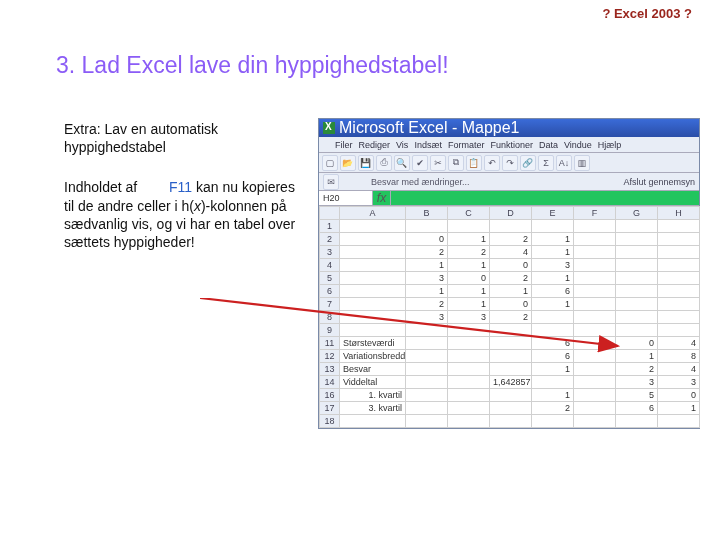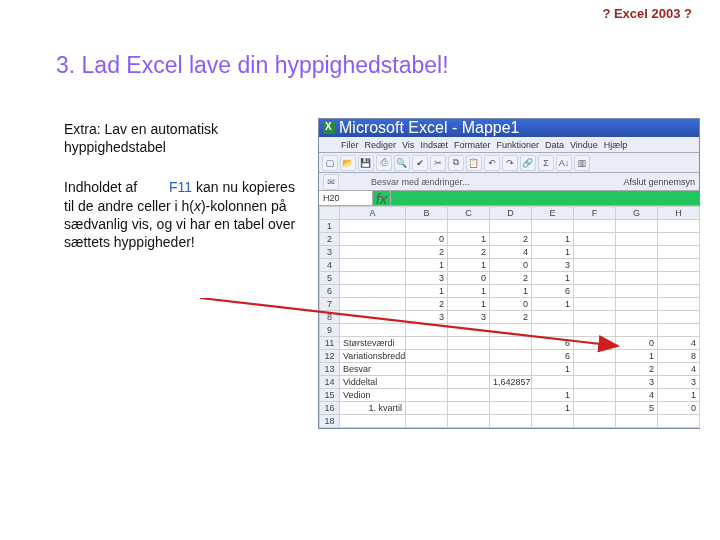--- a/index.html
+++ b/index.html
@@ -46,21 +46,21 @@
     position: relative;
   }
   .titlebar .xicon::after {
     content: "X"; color: #fff; font-weight: bold;
     position: absolute; left: 2px; top: -1px; font-size: 10px;
   }
   .menubar {
     height: 16px; background: #e8edf6;
     border-bottom: 1px solid #aab;
     display: flex; align-items: center;
-    padding-left: 22px; gap: 6px;
+    padding-left: 16px; gap: 6px;
     font-size: 9px; color: #334;
   }
   .menubar span { cursor: default; }
   .toolbar {
     height: 20px; background: #e8edf6;
     border-bottom: 1px solid #aab;
     display: flex; align-items: center; gap: 2px; padding: 0 3px;
   }
   .tbtn {
     width: 16px; height: 16px;
@@ -85,21 +85,21 @@
     display: flex; align-items: stretch;
   }
   .namebox {
     width: 54px; border-right: 1px solid #aab;
     background: #fff; display: flex; align-items: center;
     padding: 0 4px; font-size: 9px;
   }
   .fx {
     width: 18px; border-right: 1px solid #aab;
     display: flex; align-items: center; justify-content: center;
-    font-style: italic; color: #555; font-size: 15px;
+    font-style: italic; color: #555; font-size: 12px;
   }
   .fval { flex: 1; padding: 0 4px; display: flex; align-items: center; }
   .grid { background: #fff; }
   .grid table { border-collapse: collapse; width: 100%; table-layout: fixed; }
   .grid th, .grid td {
     border: 1px solid #d0d0d0;
     font-size: 9px; height: 13px;
     padding: 0 3px;
     overflow: hidden; white-space: nowrap;
   }
@@ -344,40 +344,40 @@
             <td class="lbl">Viddeltal</td>
             <td></td>
             <td></td>
             <td>1,642857</td>
             <td></td>
             <td></td>
             <td>3</td>
             <td>3</td>
           </tr>
           <tr>
-            <th class="rowhdr">15</th>
-            <td class="lbl">Vedion</td>
-            <td></td>
-            <td></td>
-            <td></td>
-            <td>1</td>
-            <td></td>
-            <td>4</td>
-            <td>1</td>
-          </tr>
-          <tr>
             <th class="rowhdr">16</th>
             <td>1. kvartil</td>
             <td></td>
             <td></td>
             <td></td>
             <td>1</td>
             <td></td>
             <td>5</td>
             <td>0</td>
+          </tr>
+          <tr>
+            <th class="rowhdr">17</th>
+            <td>3. kvartil</td>
+            <td></td>
+            <td></td>
+            <td></td>
+            <td>2</td>
+            <td></td>
+            <td>6</td>
+            <td>1</td>
           </tr>
           <tr>
             <th class="rowhdr">18</th>
             <td></td>
             <td></td>
             <td></td>
             <td></td>
             <td></td>
             <td></td>
             <td></td>

